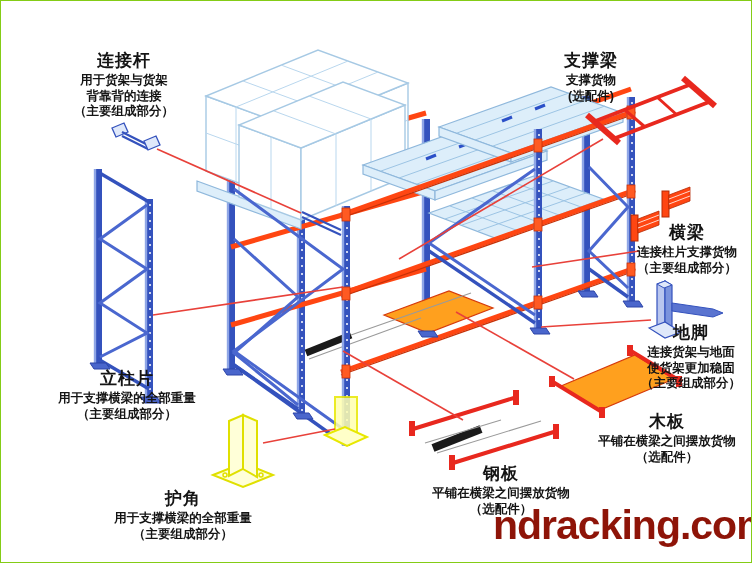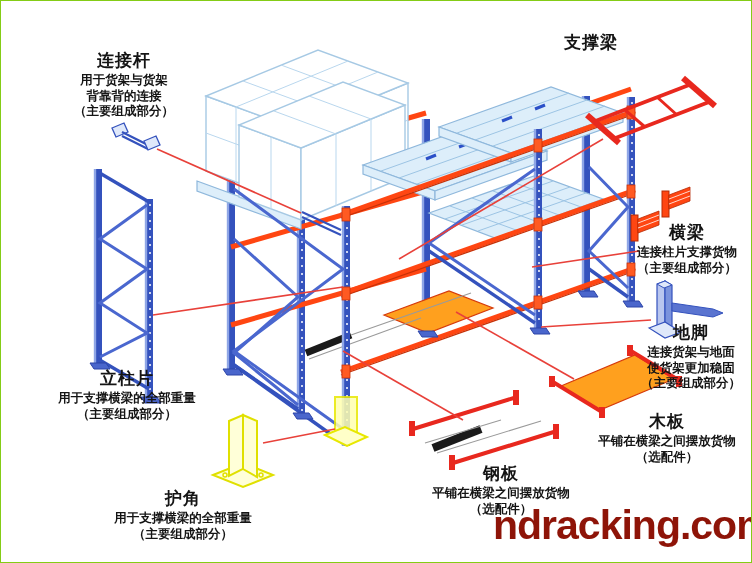--- a/index.html
+++ b/index.html
@@ -286,22 +286,26 @@
 
   <div class="label" style="left:48px;top:50px;width:150px;">
     <div class="lt">连接杆</div>
     <div class="ld">
       <div>用于货架与货架</div>
       <div>背靠背的连接</div>
       <div>（主要组成部分）</div>
     </div>
   </div>
 
-  <div class="label" style="left:530px;top:32px;width:120px;">
+  <div class="label" style="left:530px;top:50px;width:120px;">
     <div class="lt">支撑梁</div>
+    <div class="ld">
+      <div>支撑货物</div>
+      <div>(选配件)</div>
+    </div>
   </div>
 
   <div class="label" style="left:598px;top:222px;width:176px;">
     <div class="lt">横梁</div>
     <div class="ld">
       <div>连接柱片支撑货物</div>
       <div>（主要组成部分）</div>
     </div>
   </div>
 

